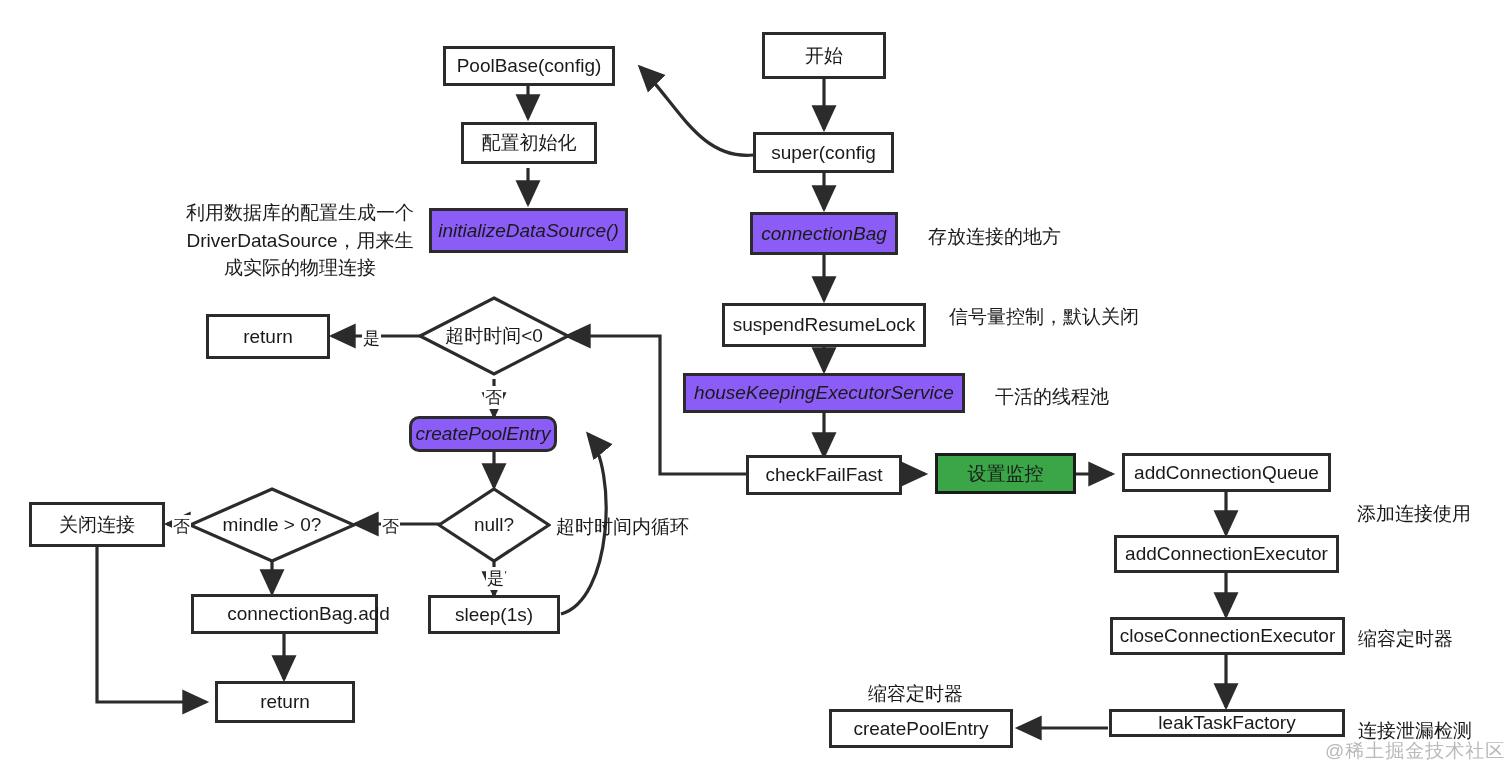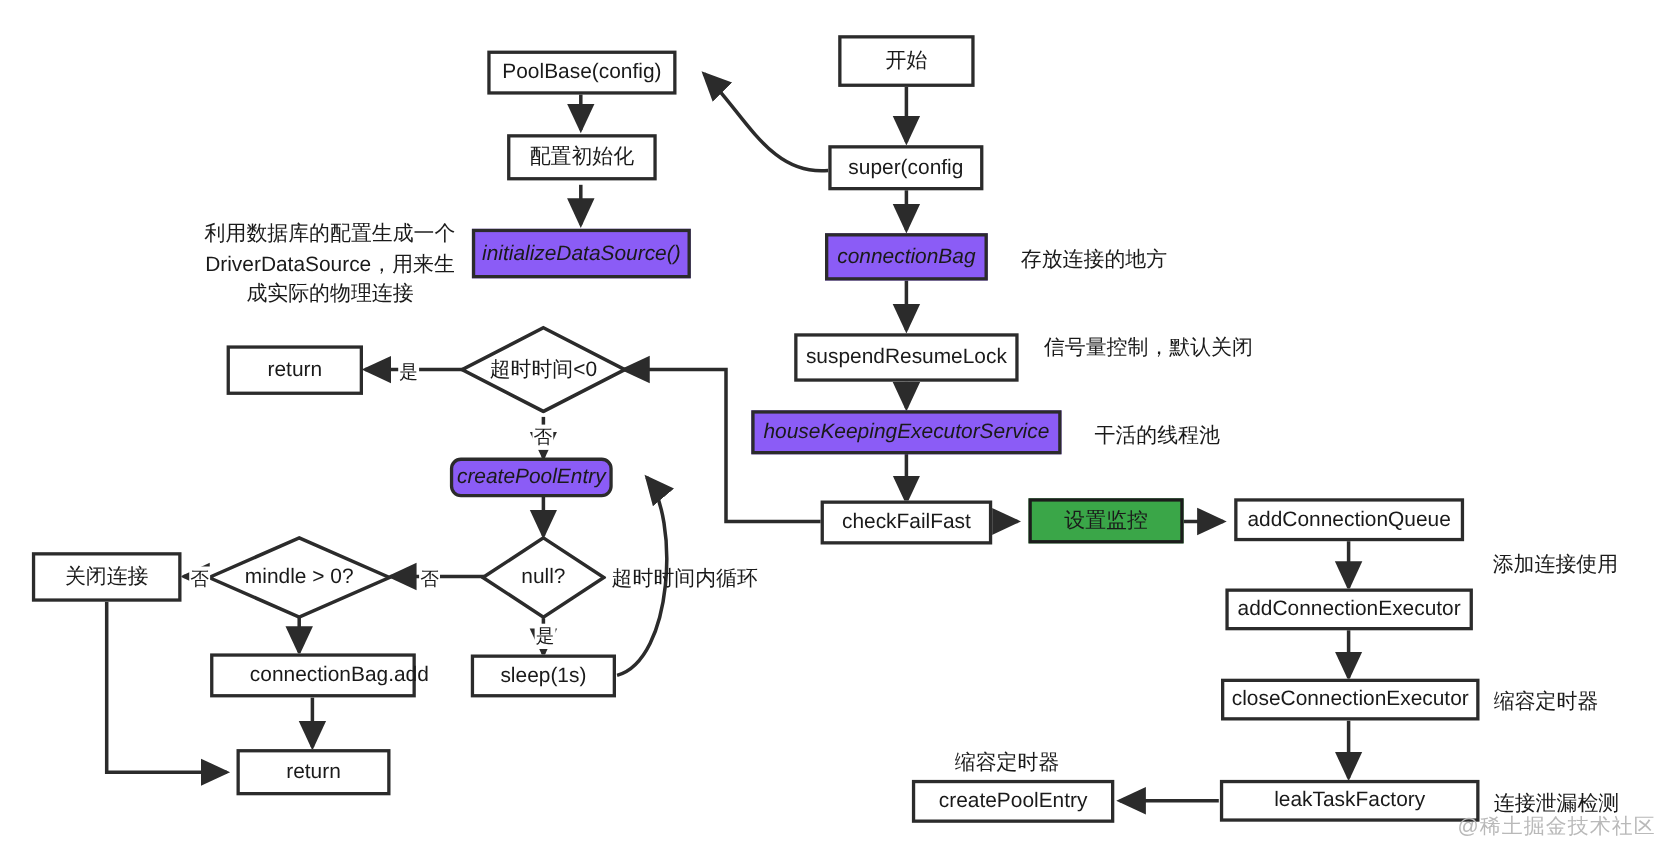--- a/index.html
+++ b/index.html
@@ -161,21 +161,21 @@
   <div class="node" style="left:746px;top:455px;width:156px;height:40px;">checkFailFast</div>
 
   <div class="node green" style="left:935px;top:453px;width:141px;height:41px;">设置监控</div>
 
   <div class="node" style="left:1122px;top:453px;width:209px;height:39px;">addConnectionQueue</div>
 
   <div class="node" style="left:1114px;top:535px;width:225px;height:38px;">addConnectionExecutor</div>
 
   <div class="node" style="left:1110px;top:617px;width:235px;height:38px;">closeConnectionExecutor</div>
 
-  <div class="node" style="left:1109px;top:709px;width:236px;height:38px;">leakTaskFactory</div>
+  <div class="node" style="left:1109px;top:709px;width:236px;height:28px;">leakTaskFactory</div>
 
   <div class="node" style="left:829px;top:709px;width:184px;height:39px;">createPoolEntry</div>
 
   <div class="diamond" style="left:418px;top:296px;width:152px;height:80px;">
     <svg class="dshape" viewBox="0 0 152 80" preserveAspectRatio="none">
       <polygon points="76,2 150,40 76,78 2,40" fill="#ffffff" stroke="#2b2b2b" stroke-width="3.2"></polygon>
     </svg>
     <span class="dlabel">超时时间&lt;0</span>
   </div>
 

